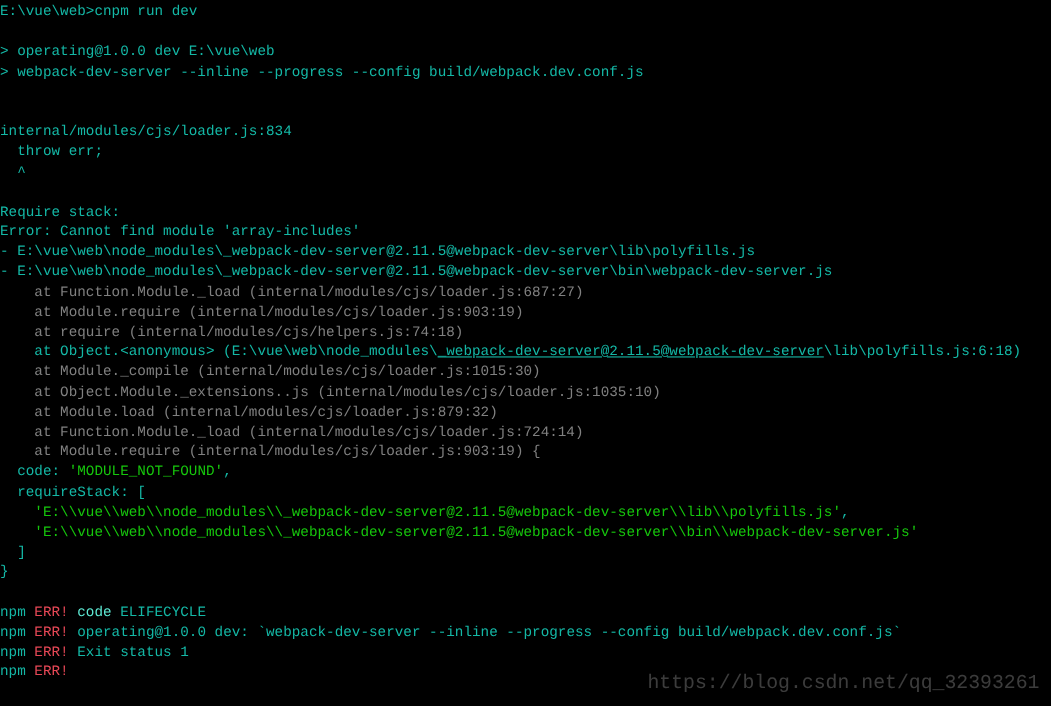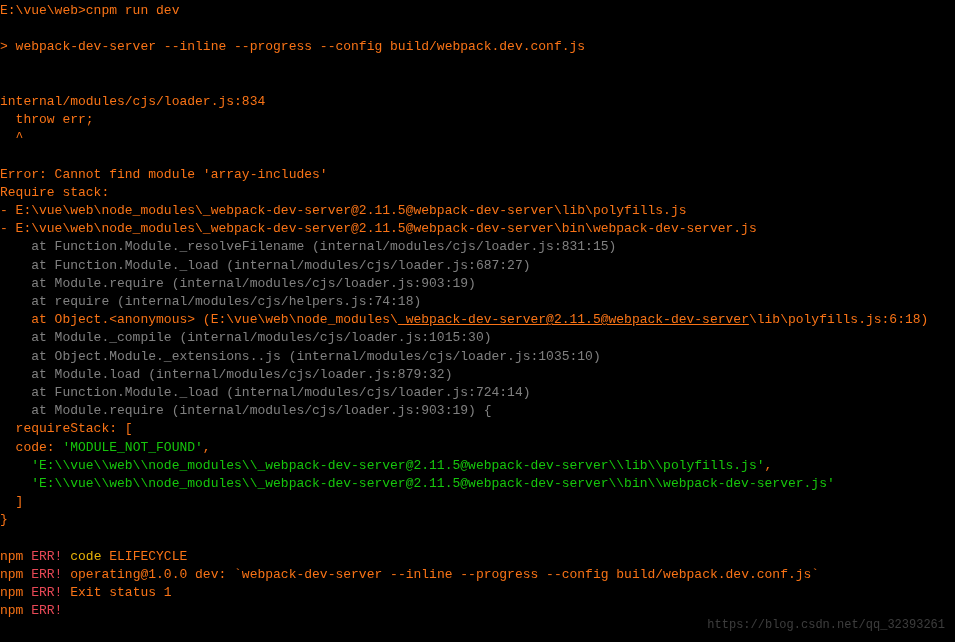--- a/index.html
+++ b/index.html
@@ -10,62 +10,62 @@
     font-size: 13px;
     line-height: 1.4;
     padding: 2px 0;
     width: 955px;
     height: 642px;
     overflow: hidden;
     position: relative;
   }
   .line { white-space: pre; }
   .gray { color: #808080; }
-  .white { color: #f97316; }
+  .white { color: #14b8a6; }
   .red { color: #e74856; text-align: center; }
-  .magenta { color: #eab308; margin-top: 12px; }
+  .magenta { color: #5eead4; margin-top: 12px; }
   .green { color: #16c60c; }
   .underline { text-decoration: underline; margin-top: 45px; }
   .watermark {
     position: absolute;
     bottom: 8px;
     right: 10px;
     color: rgba(200,200,200,0.3);
-    font-size: 12px;
+    font-size: 18px;
   }
 </style>
 </head>
 <body>
 
 <div>
 <div class="line white">E:\vue\web&gt;cnpm run dev</div>
 <div class="line">&nbsp;</div>
+<div class="line white">&gt; operating@1.0.0 dev E:\vue\web</div>
 <div class="line white">&gt; webpack-dev-server --inline --progress --config build/webpack.dev.conf.js</div>
 <div class="line">&nbsp;</div>
 <div class="line">&nbsp;</div>
 <div class="line white">internal/modules/cjs/loader.js:834</div>
 <div class="line white">  throw err;</div>
 <div class="line white">  ^</div>
 <div class="line">&nbsp;</div>
+<div class="line white">Require stack:</div>
 <div class="line white">Error: Cannot find module 'array-includes'</div>
-<div class="line white">Require stack:</div>
 <div class="line white">- E:\vue\web\node_modules\_webpack-dev-server@2.11.5@webpack-dev-server\lib\polyfills.js</div>
 <div class="line white">- E:\vue\web\node_modules\_webpack-dev-server@2.11.5@webpack-dev-server\bin\webpack-dev-server.js</div>
-<div class="line gray">    at Function.Module._resolveFilename (internal/modules/cjs/loader.js:831:15)</div>
 <div class="line gray">    at Function.Module._load (internal/modules/cjs/loader.js:687:27)</div>
 <div class="line gray">    at Module.require (internal/modules/cjs/loader.js:903:19)</div>
 <div class="line gray">    at require (internal/modules/cjs/helpers.js:74:18)</div>
 <div class="line"><span class="white">    at Object.&lt;anonymous&gt; (E:\vue\web\node_modules\</span><span class="white underline">_webpack-dev-server@2.11.5@webpack-dev-server</span><span class="white">\lib\polyfills.js:6:18)</span></div>
 <div class="line gray">    at Module._compile (internal/modules/cjs/loader.js:1015:30)</div>
 <div class="line gray">    at Object.Module._extensions..js (internal/modules/cjs/loader.js:1035:10)</div>
 <div class="line gray">    at Module.load (internal/modules/cjs/loader.js:879:32)</div>
 <div class="line gray">    at Function.Module._load (internal/modules/cjs/loader.js:724:14)</div>
 <div class="line gray">    at Module.require (internal/modules/cjs/loader.js:903:19) {</div>
+<div class="line"><span class="white">  code: </span><span class="green">'MODULE_NOT_FOUND'</span><span class="white">,</span></div>
 <div class="line white">  requireStack: [</div>
-<div class="line"><span class="white">  code: </span><span class="green">'MODULE_NOT_FOUND'</span><span class="white">,</span></div>
 <div class="line"><span class="green">    'E:\\vue\\web\\node_modules\\_webpack-dev-server@2.11.5@webpack-dev-server\\lib\\polyfills.js'</span><span class="white">,</span></div>
 <div class="line green">    'E:\\vue\\web\\node_modules\\_webpack-dev-server@2.11.5@webpack-dev-server\\bin\\webpack-dev-server.js'</div>
 <div class="line white">  ]</div>
 <div class="line white">}</div>
 <div class="line">&nbsp;</div>
 <div class="line"><span class="white">npm</span><span class="red"> ERR!</span><span class="magenta"> code</span><span class="white"> ELIFECYCLE</span></div>
 <div class="line"><span class="white">npm</span><span class="red"> ERR!</span><span class="white"> operating@1.0.0 dev: `webpack-dev-server --inline --progress --config build/webpack.dev.conf.js`</span></div>
 <div class="line"><span class="white">npm</span><span class="red"> ERR!</span><span class="white"> Exit status 1</span></div>
 <div class="line"><span class="white">npm</span><span class="red"> ERR!</span></div>
 

